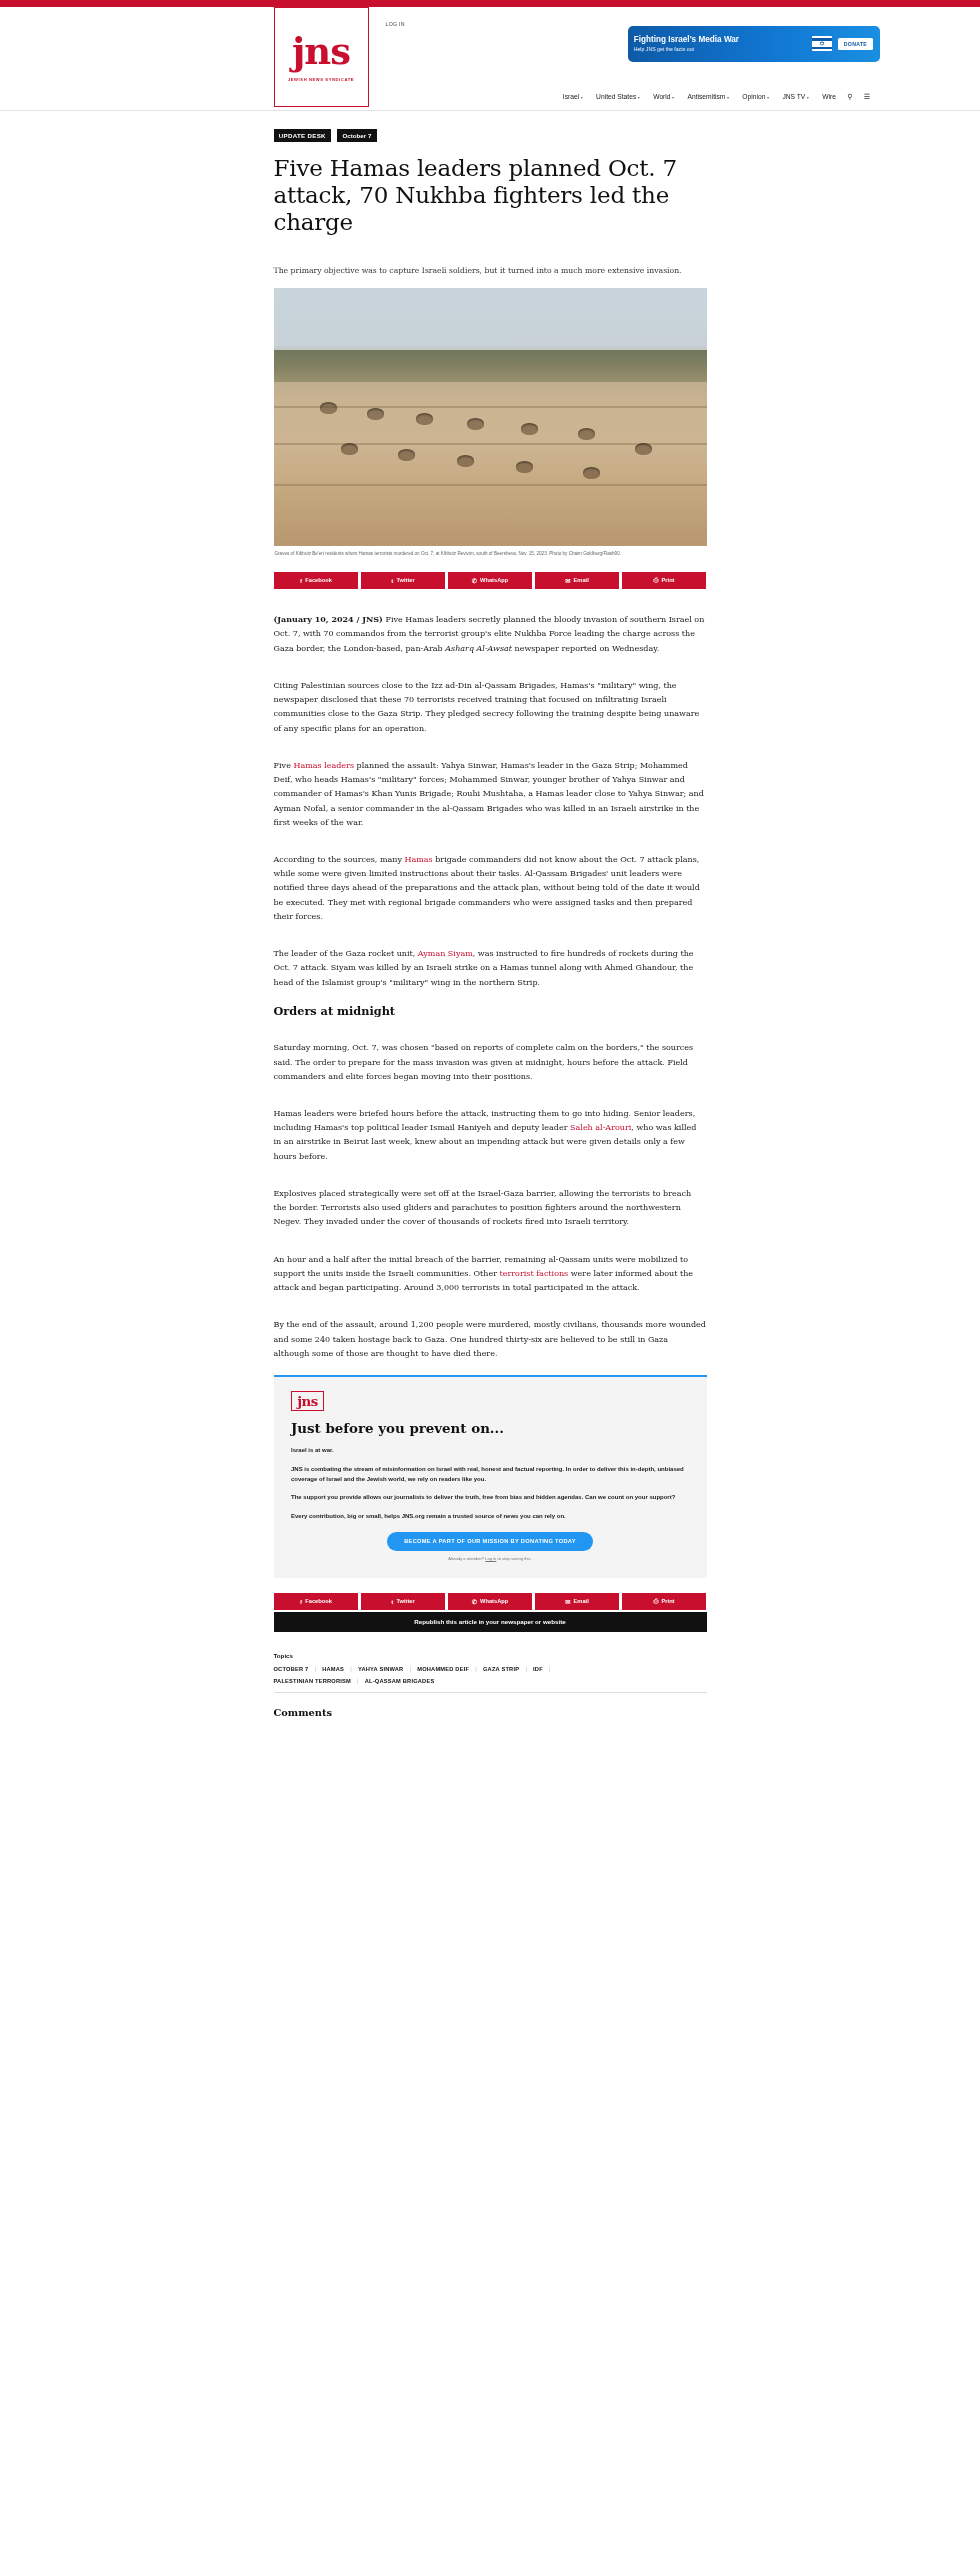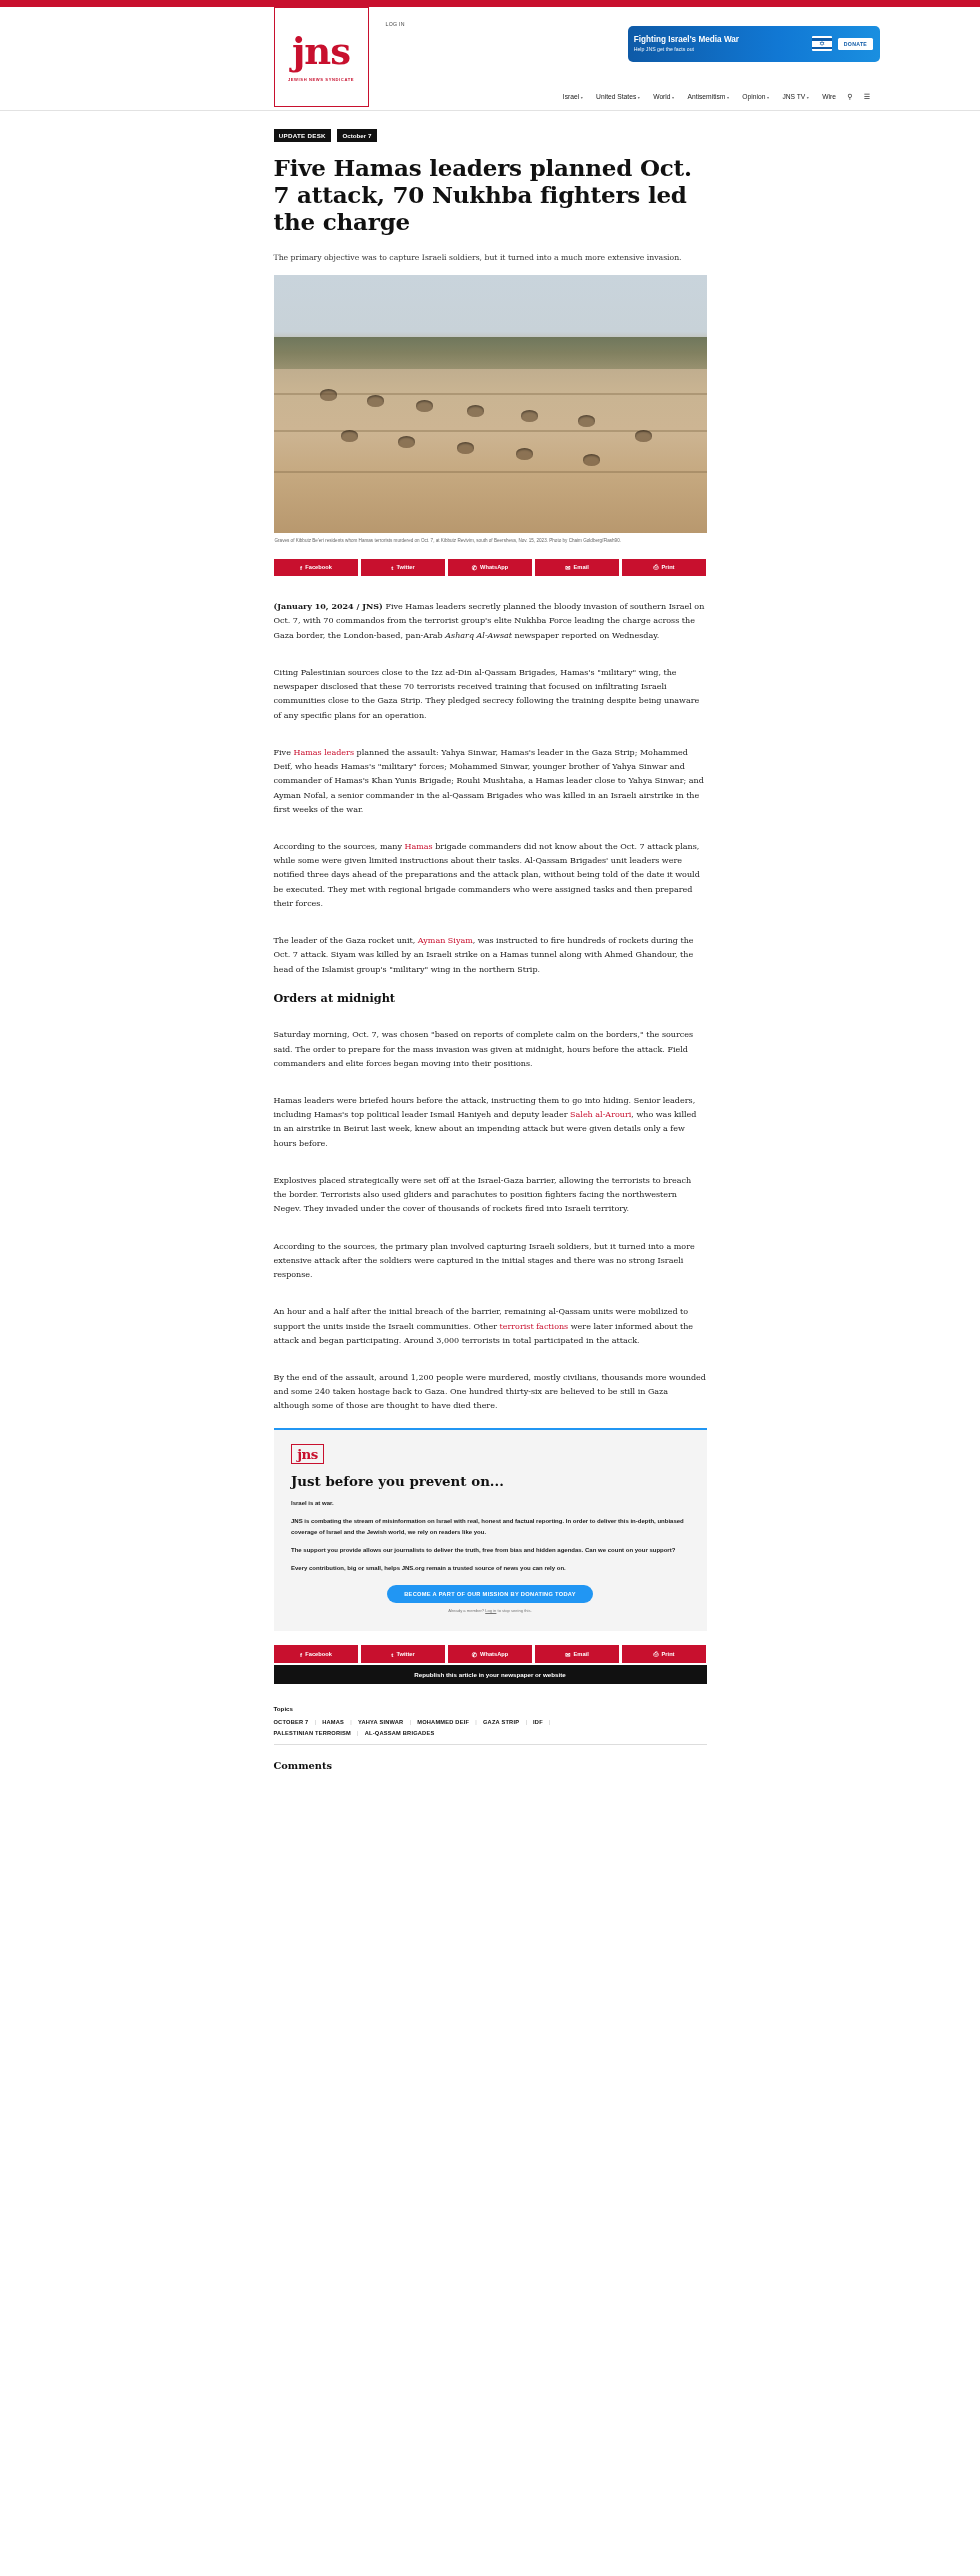--- a/index.html
+++ b/index.html
@@ -150,24 +150,24 @@
     background: #111;
     color: #fff;
     font-size: 6.2px;
     font-weight: 700;
     padding: 3.1px 5.2px;
   }
   h1.headline {
     font-family: "DejaVu Serif", serif;
     font-size: 23px;
     line-height: 1.17;
-    font-weight: 700;
+    font-weight: 400;
     letter-spacing: -0.2px;
     color: #111;
-    margin-bottom: 16px;
+    margin-bottom: 29px;
   }
   .deck {
     font-family: "DejaVu Serif", serif;
     font-size: 7.7px;
     line-height: 1.55;
     color: #333;
     margin-bottom: 11.3px;
   }
   .lead-photo {
     width: 100%;
@@ -443,22 +443,21 @@
       <p>Five <a class="inline-link" href="#">Hamas leaders</a> planned the assault: Yahya Sinwar, Hamas's leader in the Gaza Strip; Mohammed Deif, who heads Hamas's "military" forces; Mohammed Sinwar, younger brother of Yahya Sinwar and commander of Hamas's Khan Yunis Brigade; Rouhi Mushtaha, a Hamas leader close to Yahya Sinwar; and Ayman Nofal, a senior commander in the al-Qassam Brigades who was killed in an Israeli airstrike in the first weeks of the war.</p>
       <p>According to the sources, many <a class="inline-link" href="#">Hamas</a> brigade commanders did not know about the Oct. 7 attack plans, while some were given limited instructions about their tasks. Al-Qassam Brigades' unit leaders were notified three days ahead of the preparations and the attack plan, without being told of the date it would be executed. They met with regional brigade commanders who were assigned tasks and then prepared their forces.</p>
       <p>The leader of the Gaza rocket unit, <a class="inline-link" href="#">Ayman Siyam</a>, was instructed to fire hundreds of rockets during the Oct. 7 attack. Siyam was killed by an Israeli strike on a Hamas tunnel along with Ahmed Ghandour, the head of the Islamist group's "military" wing in the northern Strip.</p>
     </div>
 
   <h2 class="subhead">Orders at midnight</h2>
 
   <div class="body-text" id="body-part-2">
       <p>Saturday morning, Oct. 7, was chosen "based on reports of complete calm on the borders," the sources said. The order to prepare for the mass invasion was given at midnight, hours before the attack. Field commanders and elite forces began moving into their positions.</p>
       <p>Hamas leaders were briefed hours before the attack, instructing them to go into hiding. Senior leaders, including Hamas's top political leader Ismail Haniyeh and deputy leader <a class="inline-link" href="#">Saleh al-Arouri</a>, who was killed in an airstrike in Beirut last week, knew about an impending attack but were given details only a few hours before.</p>
-      <p>Explosives placed strategically were set off at the Israel-Gaza barrier, allowing the terrorists to breach the border. Terrorists also used gliders and parachutes to position fighters facing the northwestern Negev. They invaded under the cover of thousands of rockets fired into Israeli territory.</p>
-      <p>According to the sources, the primary plan involved capturing Israeli soldiers, but it turned into a more extensive attack after the soldiers were captured in the initial stages and there was no strong Israeli response.</p>
+      <p>Explosives placed strategically were set off at the Israel-Gaza barrier, allowing the terrorists to breach the border. Terrorists also used gliders and parachutes to position fighters around the northwestern Negev. They invaded under the cover of thousands of rockets fired into Israeli territory.</p>
       <p>An hour and a half after the initial breach of the barrier, remaining al-Qassam units were mobilized to support the units inside the Israeli communities. Other <a class="inline-link" href="#">terrorist factions</a> were later informed about the attack and began participating. Around 3,000 terrorists in total participated in the attack.</p>
       <p>By the end of the assault, around 1,200 people were murdered, mostly civilians, thousands more wounded and some 240 taken hostage back to Gaza. One hundred thirty-six are believed to be still in Gaza although some of those are thought to have died there.</p>
     </div>
 
   <div class="donate-panel">
     <div class="donate-logo">jns</div>
     <div class="donate-title">Just before you prevent on...</div>
     <p class="bold">Israel is at war.</p>
     <p class="bold">JNS is combating the stream of misinformation on Israel with real, honest and factual reporting. In order to deliver this in-depth, unbiased coverage of Israel and the Jewish world, we rely on readers like you.</p>
     <p class="bold">The support you provide allows our journalists to deliver the truth, free from bias and hidden agendas. Can we count on your support?</p>

